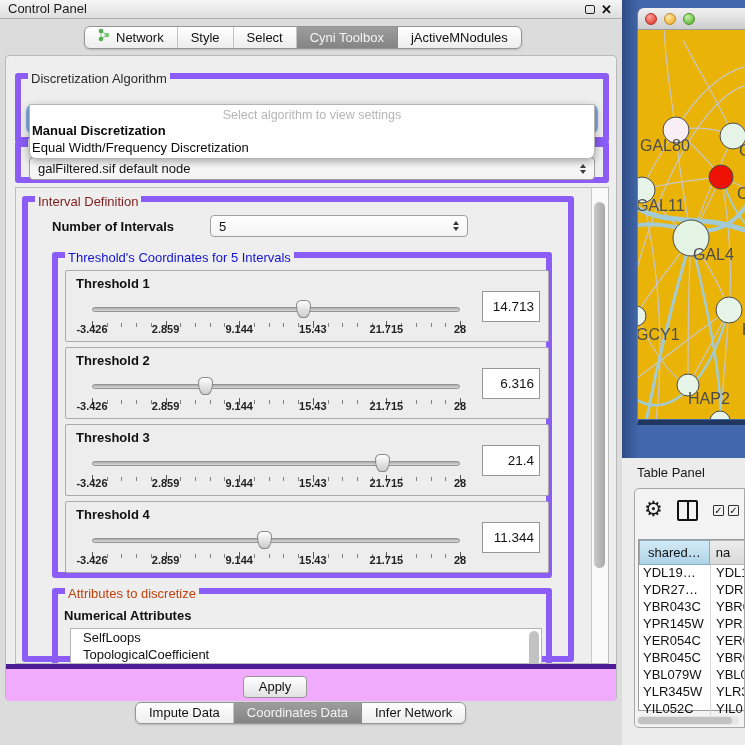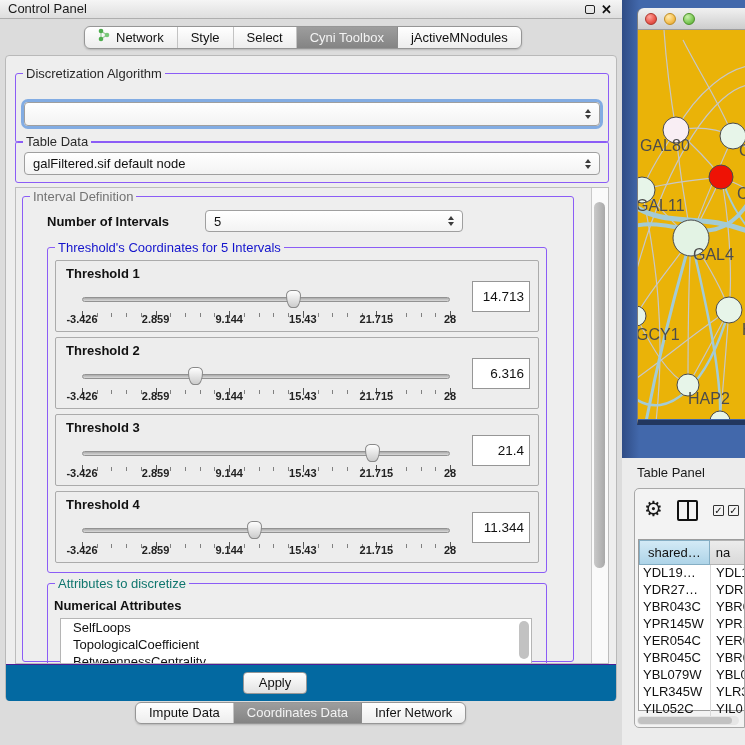--- a/index.html
+++ b/index.html
@@ -20,21 +20,21 @@
   .seg{padding:0 13px;font-size:13px;line-height:22px;color:#111;border-right:1px solid #c3c3c3;
     display:flex;align-items:center;gap:5px;white-space:nowrap}
   .seg:last-child{border-right:none}
   .seg.sel{background:linear-gradient(#9d9d9d,#848484);color:#f3f3f3;border-right-color:#8a8a8a}
   #top-tabs{left:84px;top:26px}
   #bottom-tabs{left:135px;top:702px;height:22px}
 
   #cp-content{position:absolute;left:5px;top:55px;width:612px;height:646px;
     background:#eeeeee;border:1px solid #b9b9b9;border-radius:4px}
 
-  .group{position:absolute;border:1px solid #8b5cf6;border-radius:3px}
+  .group{position:absolute;border:6px solid #8b5cf6;border-radius:3px}
   .legend{position:absolute;top:-8px;left:7px;background:#eeeeee;padding:0 3px;font-size:13px;white-space:nowrap}
 
   .combo{position:absolute;background:linear-gradient(#ffffff,#f3f3f3);border:1px solid #9f9f9f;
     border-radius:4px;font-size:13px;display:flex;align-items:center;padding:0 8px;color:#111}
   .stepper{margin-left:auto;display:flex;flex-direction:column;align-items:center;gap:2px}
   .arr-up{width:0;height:0;border-left:3.5px solid transparent;border-right:3.5px solid transparent;border-bottom:4px solid #3c3c3c}
   .arr-dn{width:0;height:0;border-left:3.5px solid transparent;border-right:3.5px solid transparent;border-top:4px solid #3c3c3c}
 
   #algo-group{left:9px;top:17px;width:594px;height:70px}
   #algo-combo{left:8px;top:28px;right:8px;height:24px;box-shadow:0 0 0 3px rgba(110,160,225,.85)}
@@ -48,21 +48,21 @@
   #td-group{left:9px;top:85px;width:594px;height:42px}
   #td-combo{left:8px;top:10px;right:8px;height:23px}
 
   #scroll-region{position:absolute;left:9px;top:131px;width:594px;height:477px;
     border:1px solid #bdbdbd;background:#eeeeee;overflow:hidden}
   #vscroll{position:absolute;right:0;top:0;width:17px;height:100%;background:#fafafa;border-left:1px solid #c9c9c9}
   #vthumb{position:absolute;left:2px;top:14px;width:11px;height:366px;
     background:linear-gradient(90deg,#c9c9c9,#a9a9a9);border-radius:6px}
 
   #interval-group{left:6px;top:8px;width:552px;height:466px}
-  #interval-group>.legend{color:#737373}
+  #interval-group>.legend{color:#7f1d1d}
   #noi-label{position:absolute;left:24px;top:17px;font-weight:bold;font-size:13px}
   #noi-combo{left:182px;top:13px;width:258px;height:22px}
 
   #thr-group{left:24px;top:50px;width:500px;height:326px}
   #thr-group>.legend{color:#1414cc}
   .thr-box{position:absolute;left:7px;width:484px;height:72px;border:1px solid #ababab;background:#ededed;border-radius:2px}
   .thr-label{position:absolute;left:10px;top:5px;font-weight:bold;font-size:13px}
   .slider-wrap{position:absolute;left:26px;top:28px;width:368px;height:42px}
   .track{position:absolute;left:0;top:8px;width:100%;height:5px;
     background:linear-gradient(#aaaaaa,#dadada);border:1px solid #929292;border-radius:3px}
@@ -71,29 +71,29 @@
     border-radius:7px 7px 50% 50%/7px 7px 95% 95%}
   .ticks{position:absolute;left:0;top:22px;width:100%;height:8px}
   .tick{position:absolute;width:1px;background:#808080;height:4px;top:2px}
   .tick.major{height:7px;top:0;background:#555}
   .tlabels{position:absolute;left:0;top:24px;width:100%;height:12px}
   .tlabel{position:absolute;transform:translateX(-50%);font-size:11px;font-weight:bold;color:#222;white-space:nowrap}
   .thr-value{position:absolute;right:8px;top:20px;width:58px;height:31px;background:#fff;
     border:1px solid #969696;font-size:13.5px;text-align:right;line-height:29px;padding-right:5px}
 
   #attr-group{left:24px;top:386px;width:500px;height:86px}
-  #attr-group>.legend{color:#0f766e}
+  #attr-group>.legend{color:#c2410c}
   #attr-title{position:absolute;left:6px;top:14px;font-weight:bold;font-size:13px}
   #attr-list{position:absolute;left:12px;top:34px;width:472px;height:46px;background:#fff;
     border:1px solid #b5b5b5;overflow:hidden}
   .attr-item{font-size:13px;padding:1px 0 1px 12px;color:#111;white-space:nowrap}
   #attr-vthumb{position:absolute;right:2px;top:2px;width:10px;height:38px;background:#c2c2c2;border-radius:5px}
 
-  #apply-bar{position:absolute;left:0;top:608px;width:610px;height:37px;background:#0369a1;
-    border-top:1px solid #4c1d95;border-radius:0 0 4px 4px}
+  #apply-bar{position:absolute;left:0;top:608px;width:610px;height:37px;background:#f0abfc;
+    border-top:5px solid #4c1d95;border-radius:0 0 4px 4px}
   .btn{position:absolute;background:linear-gradient(#ffffff,#e2e2e2);border:1px solid #979797;
     border-radius:4px;font-size:13px;text-align:center}
   #apply-btn{left:237px;top:7px;width:64px;height:22px;line-height:20px}
 
   
   #desktop{position:absolute;left:622px;top:0;width:123px;height:458px;
     background:linear-gradient(90deg,#2f4c85,#4268ab 14%,#4268ab)}
   #net-window{position:absolute;left:637px;top:8px;width:108px;height:417px;
     border-bottom:5px solid #22375f;border-left:1px solid #7e7e7e;border-radius:6px 0 0 0}
   #net-titlebar{height:22px;background:linear-gradient(#f1f1f1,#cdcdcd);border-bottom:1px solid #9c9c9c;
@@ -164,20 +164,27 @@
 
   <div id="cp-content">
 
     <div id="algo-group" class="group">
       <div class="legend" style="color:#2a2a2a">Discretization Algorithm</div>
       <div id="algo-combo" class="combo">
         <div class="stepper">
           <div class="arr-up"></div>
             <div class="arr-dn"></div>
         </div>
+      </div>
+      <div id="popup">
+        <div class="popup-hint">Select algorithm to view settings</div>
+        <div id="popup-items">
+            <div class="popup-item bold">Manual Discretization</div>
+            <div class="popup-item">Equal Width/Frequency Discretization</div>
+          </div>
       </div>
     </div>
 
     <div id="td-group" class="group">
       <div class="legend" style="color:#2a2a2a">Table Data</div>
       <div id="td-combo" class="combo">
         <span>galFiltered.sif default node</span>
         <div class="stepper">
           <div class="arr-up"></div>
             <div class="arr-dn"></div>

